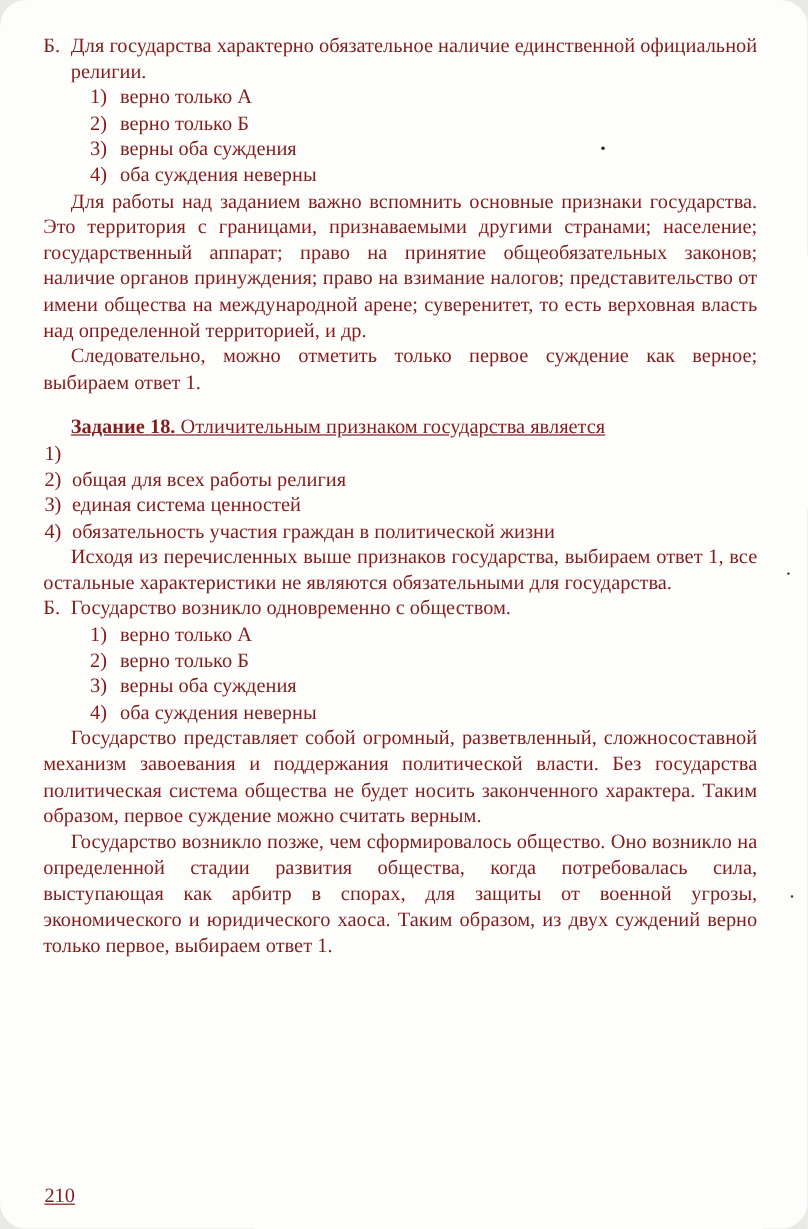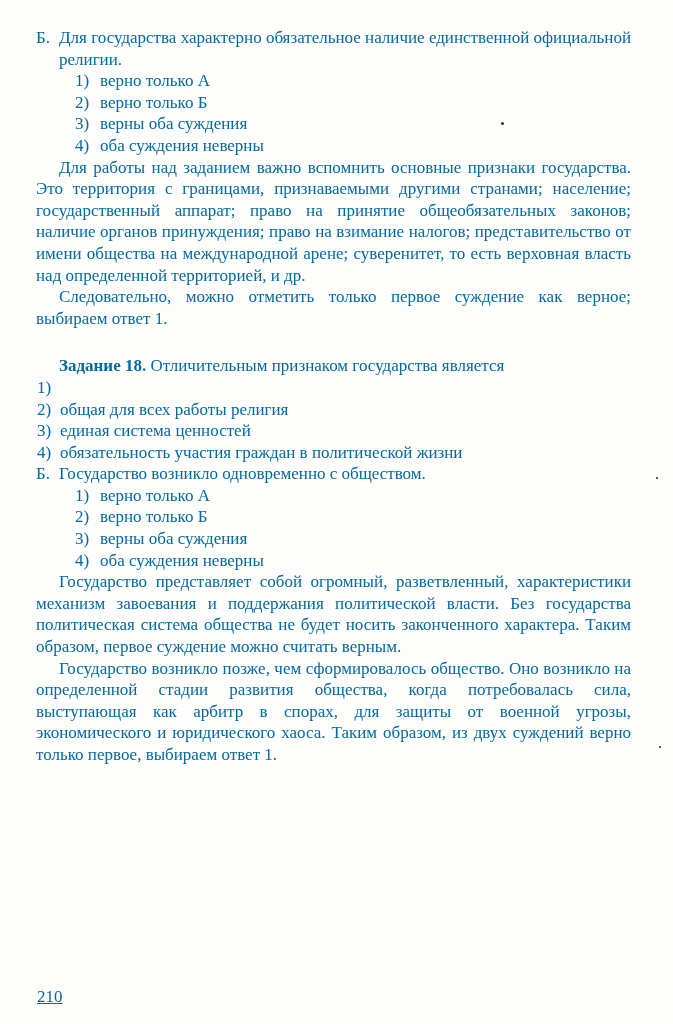--- a/index.html
+++ b/index.html
@@ -7,27 +7,28 @@
     margin: 0;
     padding: 0;
     background: #e8e8e6;
   }
   .sheet {
     position: relative;
     width: 673px;
     height: 1024px;
     margin: 0 auto;
     background: #fdfdfb;
-    color: #0369a1;
+    color: #7f1d1d;
     font-family: "Liberation Serif", "DejaVu Serif", serif;
     font-size: 17px;
     line-height: 21.6px;
     overflow: hidden;
     box-sizing: border-box;
     padding: 27px 42px 0 36px;
+    border-radius: 22px;
   }
   .sheet * { box-sizing: border-box; }
 
   
   .statement {
     text-align: justify;
     padding-left: 23px;
     text-indent: -23px;
   }
   .st-label {
@@ -53,21 +54,22 @@
   .para {
     text-align: justify;
     text-indent: 23px;
     margin: 0;
   }
 
   
   .task {
     text-align: justify;
     text-indent: 23px;
-    margin: 26px 0 0 0;
+    margin: 16px 0 0 0;
+    text-decoration: underline;
   }
   .task .task-label { font-weight: bold; }
 
   .page-number {
     position: absolute;
     left: 37px;
     bottom: 16px;
     text-decoration: underline;
   }
 
@@ -123,20 +125,21 @@
     <div class="opt">
       <span class="num">3)</span>
       <span class="txt">единая система ценностей</span>
     </div>
     <div class="opt">
       <span class="num">4)</span>
       <span class="txt">обязательность участия граждан в политической жизни</span>
     </div>
   </div>
 
+  <p class="para">Исходя из перечисленных выше признаков государства, выбираем ответ 1, все остальные характеристики не являются обязательными для государства.</p>
 
 
   <div class="statement"><span class="st-label">Б.</span><span>Государство возникло одновременно с обществом.</span></div>
 
   <div class="options">
     <div class="opt">
       <span class="num">1)</span>
       <span class="txt">верно только А</span>
     </div>
     <div class="opt">
@@ -146,21 +149,21 @@
     <div class="opt">
       <span class="num">3)</span>
       <span class="txt">верны оба суждения</span>
     </div>
     <div class="opt">
       <span class="num">4)</span>
       <span class="txt">оба суждения неверны</span>
     </div>
   </div>
 
-  <p class="para">Государство представляет собой огромный, разветвленный, характеристики механизм завоевания и поддержания политической власти. Без государства политическая система общества не будет носить законченного характера. Таким образом, первое суждение можно считать верным.</p>
+  <p class="para">Государство представляет собой огромный, разветвленный, сложносоставной механизм завоевания и поддержания политической власти. Без государства политическая система общества не будет носить законченного характера. Таким образом, первое суждение можно считать верным.</p>
   <p class="para">Государство возникло позже, чем сформировалось общество. Оно возникло на определенной стадии развития общества, когда потребовалась сила, выступающая как арбитр в спорах, для защиты от военной угрозы, экономического и юридического хаоса. Таким образом, из двух суждений верно только первое, выбираем ответ 1.</p>
 
   <div class="page-number">210</div>
 
   <span class="speck speck-1"></span>
   <span class="speck speck-2"></span>
   <span class="speck speck-3"></span>
 </div>
 
 </body></html>

